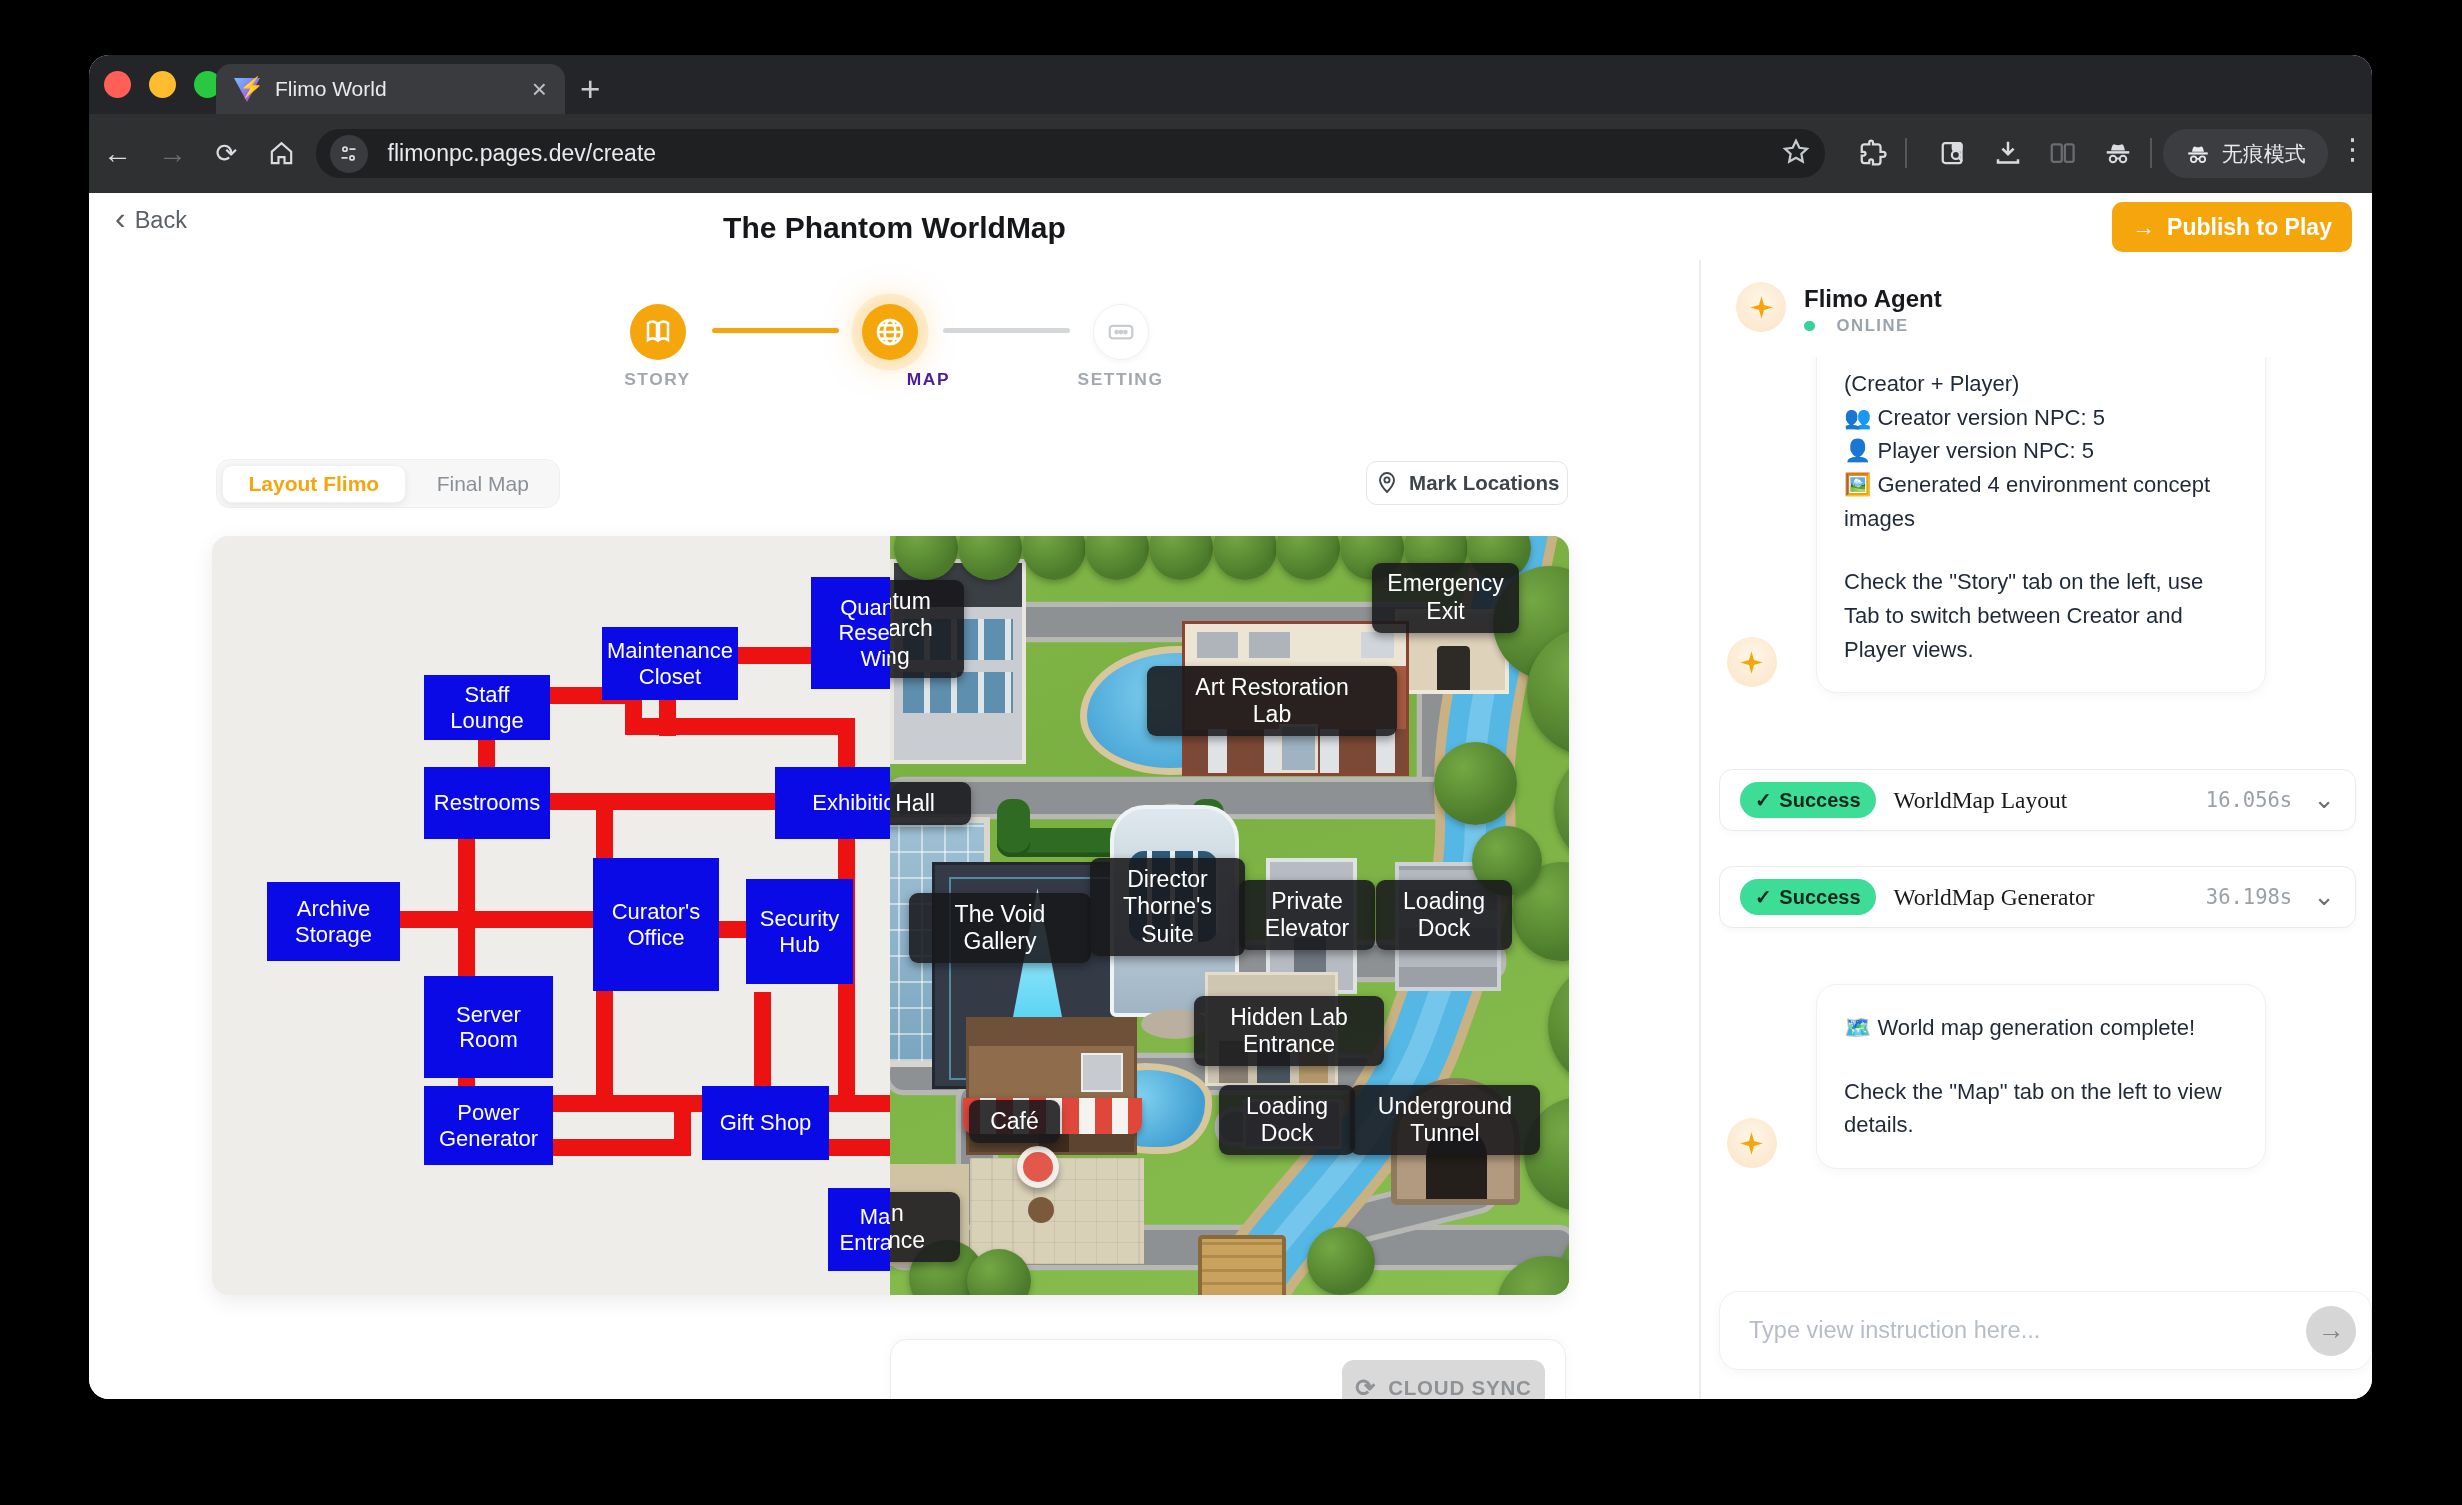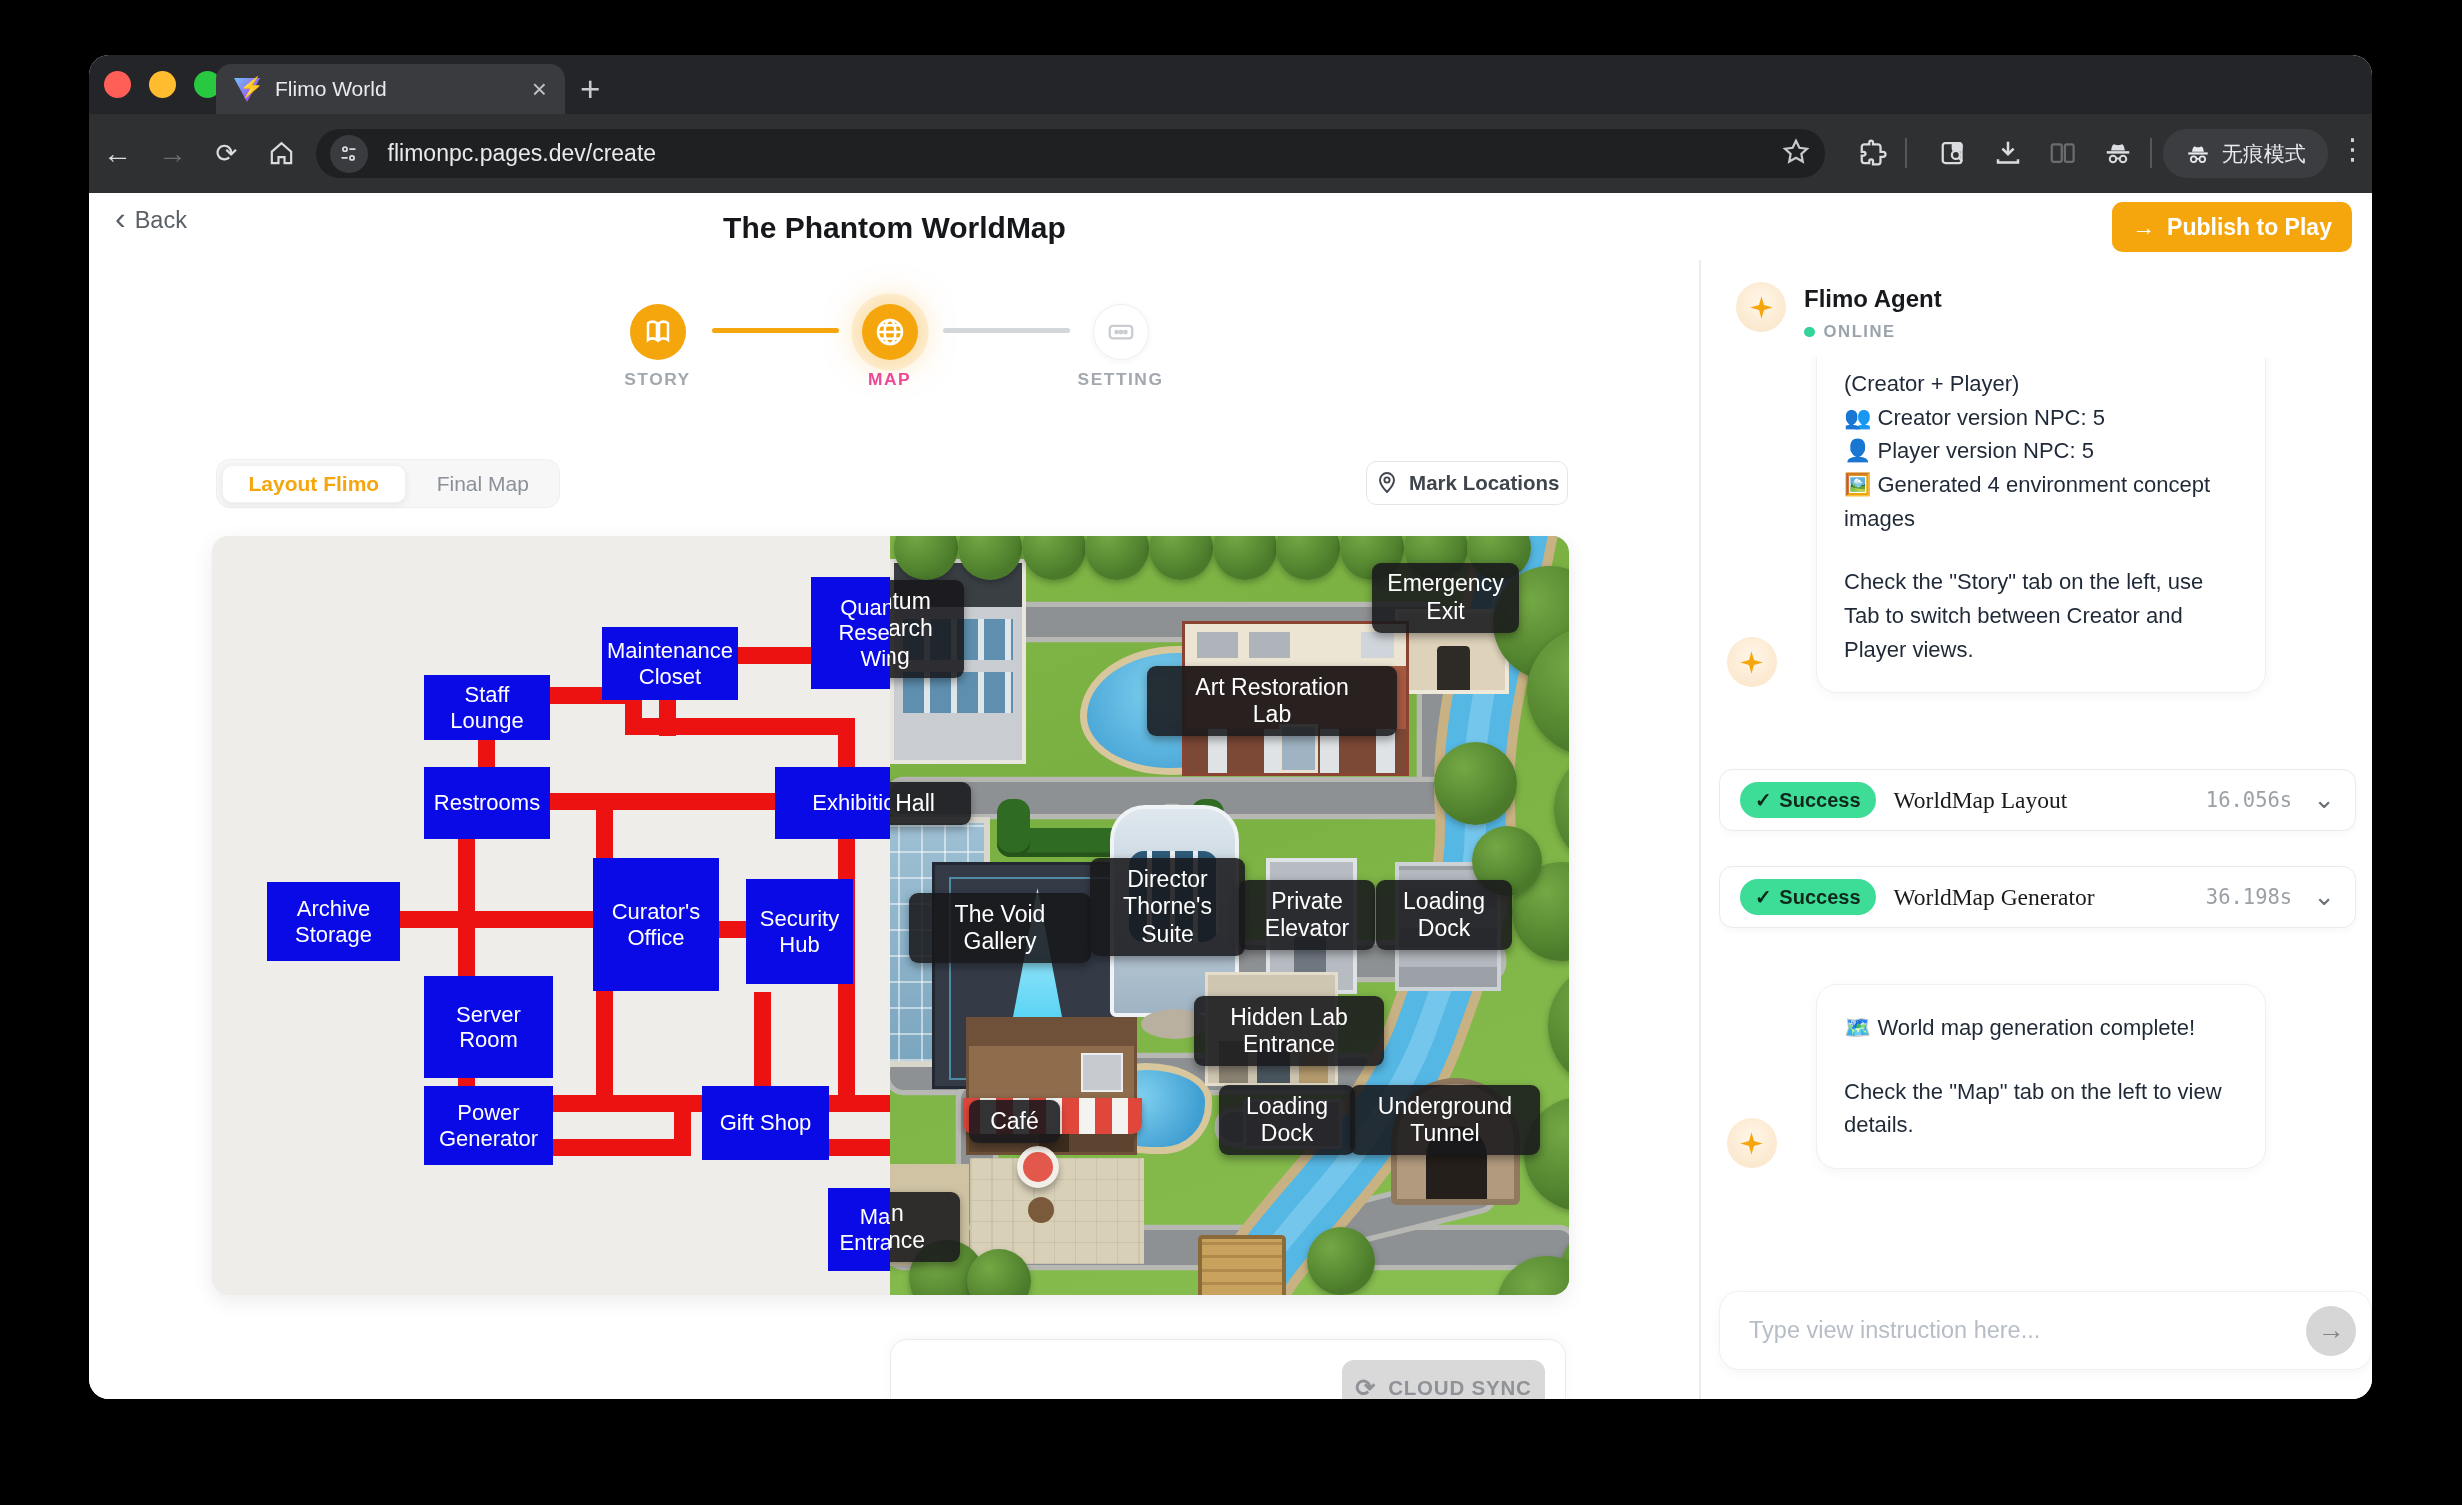--- a/index.html
+++ b/index.html
@@ -35,21 +35,21 @@
   .page-title { position:absolute; left:0; top:18px; width:1611px; text-align:center; font-size:30px; font-weight:bold; color:#15171a; }
   .publish { position:absolute; left:2023px; top:9px; width:240px; height:50px; background:#f6a60d; border-radius:10.6px; color:#fff; font-size:23px; font-weight:bold; display:flex; align-items:center; justify-content:center; gap:12px; }
 
   
   .step-circle { position:absolute; top:111px; width:56px; height:56px; border-radius:50%; display:flex; align-items:center; justify-content:center; }
   .step-done { background:#f6a60d; }
   .step-active { background:#f6a60d; box-shadow:0 0 0 10.6px rgba(246,166,13,.13), 0 0 35px rgba(246,166,13,.5); }
   .step-todo { background:#fff; border:1.5px solid #f0f0f2; box-shadow:0 1.5px 7.6px rgba(0,0,0,.05); color:#c9ccd0; }
   .step-line { position:absolute; top:135px; height:5.3px; border-radius:3px; }
   .step-label { position:absolute; top:176px; width:121px; text-align:center; font-size:17.4px; font-weight:bold; letter-spacing:1.5px; color:#a2a8ae; }
-  .step-label.on { color:#ec4899; }
+  .step-label.on { color:#4c1d95;text-align:right; }
 
   
   .seg { position:absolute; left:127px; top:266px; height:49px; background:#f7f7f8; border:1.5px solid #efeff1; border-radius:13.6px; display:flex; align-items:center; padding:4.5px; gap:4.5px; }
   .seg-item { height:38px; padding:0 26px; display:flex; align-items:center; font-size:21px; color:#8a9097; border-radius:10px; }
   .seg-item.on { background:#fff; color:#f6a60d; font-weight:bold; border:1.5px solid #f1f1f3; box-shadow:0 2.3px 7.6px rgba(0,0,0,.07); }
   .markloc { position:absolute; left:1277px; top:268px; width:202px; height:44px; background:#fff; border:1.5px solid #e3e5e8; border-radius:10.6px; display:flex; align-items:center; justify-content:center; gap:10.6px; font-size:20.5px; font-weight:bold; color:#3f454d; }
 
   
   .map-card { position:absolute; left:123px; top:343px; width:1357px; height:759px; border-radius:16.7px; overflow:hidden; box-shadow:0 6px 21px rgba(0,0,0,.08); background:#efedea; }
   .half-left { position:absolute; left:0; top:0; width:678px; height:100%; overflow:hidden; }
@@ -67,21 +67,21 @@
 
   
   .bottom-card { position:absolute; left:801px; top:1146px; width:676px; height:167px; background:#fff; border:1.5px solid #ececee; border-radius:16.7px 16.7px 0 0; box-shadow:0 -1.5px 10.6px rgba(0,0,0,.04); }
   .cloudsync { position:absolute; right:20px; top:20px; width:203px; height:56px; background:#d9d9d9; border-radius:12px; display:flex; align-items:center; justify-content:center; gap:12px; color:#8f9296; font-size:20.5px; font-weight:bold; letter-spacing:0.8px; }
 
   
   .divider { position:absolute; left:1610px; top:67px; width:1.5px; height:1139px; background:#ececee; }
   .agent-avatar { position:absolute; width:50px; height:50px; border-radius:50%; background:radial-gradient(circle at 50% 40%, #fff6e8, #fae3c4); display:flex; align-items:center; justify-content:center; }
   .agent-avatar svg { width:27px; height:27px; }
   .agent-name { position:absolute; left:1715px; top:92px; font-size:24px; font-weight:bold; color:#17191c; }
-  .agent-status { position:absolute; left:1715px; top:129px; display:flex; align-items:center; gap:9px; font-size:16.7px; letter-spacing:1.5px; color:#9aa3ad; font-weight:bold; }
+  .agent-status { position:absolute; left:1715px; top:123px; display:flex; align-items:center; gap:22px; font-size:16.7px; letter-spacing:1.5px; color:#9aa3ad; font-weight:bold; }
   .dot { width:10.6px; height:10.6px; border-radius:50%; background:#34d399; }
   .msgs { position:absolute; left:1630px; top:164px; width:653px; height:922px; overflow:hidden; }
   .bubble { position:absolute; left:97px; width:450px; background:#fff; border:1.5px solid #f0f0f2; border-radius:21px; padding:26px 27px; font-size:22px; line-height:1.53; color:#1f2937; box-shadow:0 3px 12px rgba(0,0,0,.04); }
   .bubble .mgap { height:30px; }
   .task { position:absolute; left:0; width:637px; height:62px; background:#fff; border:1.5px solid #e9eaec; border-radius:13.6px; display:flex; align-items:center; padding:0 20px; box-shadow:0 2.3px 7.6px rgba(0,0,0,.03); }
   .status-pill { background:#3ddc97; color:#10271c; font-size:20px; font-weight:bold; border-radius:757px; padding:6px 15px; display:flex; align-items:center; gap:7.6px; }
   .task-name { font-family:Liberation Serif, serif; font-size:23.5px; color:#1a1a1a; margin-left:18px; flex:1; }
   .task-dur { font-family:"DejaVu Sans Mono",monospace; font-size:20.5px; color:#9aa0a6; margin-right:21px; }
   .task-chev { color:#6b7075; font-size:26px; line-height:0.6; }
   .inputbar { position:absolute; left:1630px; top:1098px; width:653px; height:79px; background:#fff; border:1.5px solid #eef0f2; border-radius:20px; display:flex; align-items:center; padding:0 15px 0 29px; box-shadow:0 3px 10.6px rgba(0,0,0,.04); }

